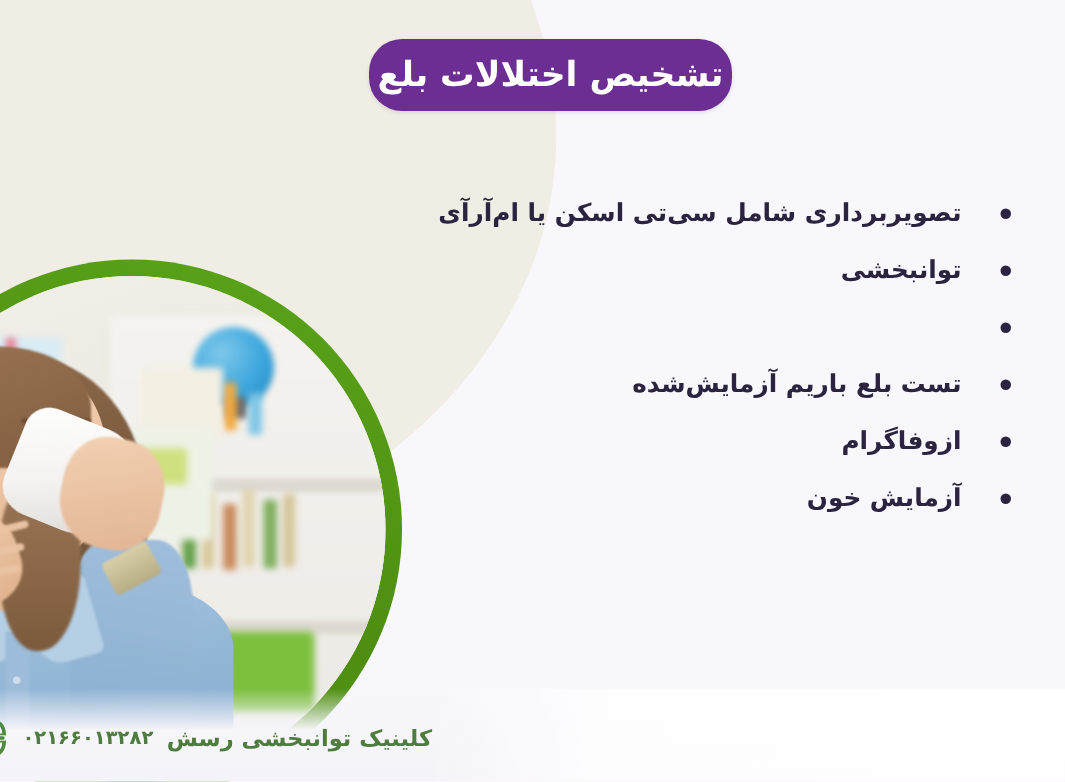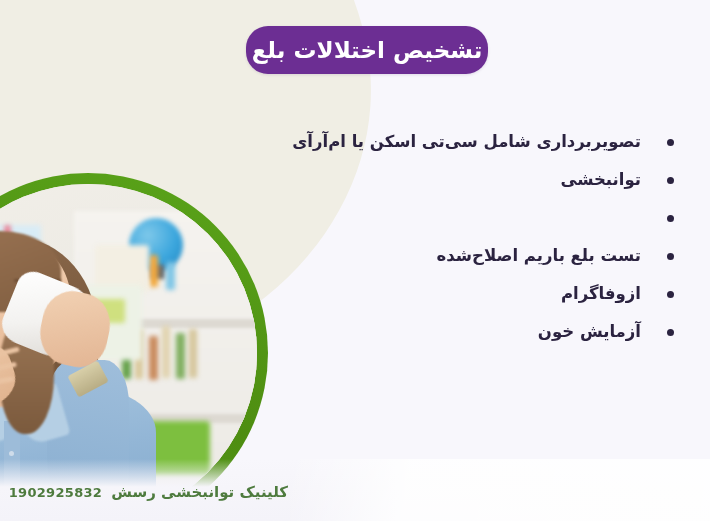--- a/index.html
+++ b/index.html
@@ -433,21 +433,21 @@
     </li>
     <li class="list-item">
       <span class="bullet-icon"></span>
       <span class="item-label">توانبخشی</span>
     </li>
     <li class="list-item">
       <span class="bullet-icon"></span>
     </li>
     <li class="list-item">
       <span class="bullet-icon"></span>
-      <span class="item-label">تست بلع باریم اصلاح‌شده</span>
+      <span class="item-label">تست بلع باریم آزمایش‌شده</span>
     </li>
     <li class="list-item">
       <span class="bullet-icon"></span>
       <span class="item-label">ازوفاگرام</span>
     </li>
     <li class="list-item">
       <span class="bullet-icon"></span>
       <span class="item-label">آزمایش خون</span>
     </li>
   </ul>
@@ -509,21 +509,21 @@
         <div class="ph-finger" style="left:15%; top:58%; width:13%; height:5px; transform:rotate(-10deg);"></div>
       </div>
     </div>
   </div>
 
   <div class="footer-band"></div>
   <div class="footer-sheen"></div>
 
   <div class="brand">
     <span class="brand-text">کلینیک توانبخشی رسش</span>
-    <span class="brand-phone">1902925832</span>
+    <span class="brand-phone">۰۲۱۶۶۰۱۳۲۸۲</span>
     <svg class="brand-logo" viewBox="0 0 40 40" aria-hidden="true">
       <g fill="none" stroke="#4E8B3C" stroke-width="3.2" stroke-linejoin="round">
         <path d="M17.5 4.2 C 9 4.2 4.2 9 4.2 17.5 L 17.5 17.5 Z"></path>
         <path d="M22.5 4.2 C 31 4.2 35.8 9 35.8 17.5 L 22.5 17.5 Z"></path>
         <path d="M17.5 35.8 C 9 35.8 4.2 31 4.2 22.5 L 17.5 22.5 Z"></path>
         <path d="M22.5 35.8 C 31 35.8 35.8 31 35.8 22.5 L 22.5 22.5 Z"></path>
       </g>
       <rect x="17.6" y="3" width="4.8" height="34" fill="#F6F5FA"></rect>
       <rect x="3" y="17.6" width="34" height="4.8" fill="#F6F5FA"></rect>
       <g fill="#4E8B3C">

